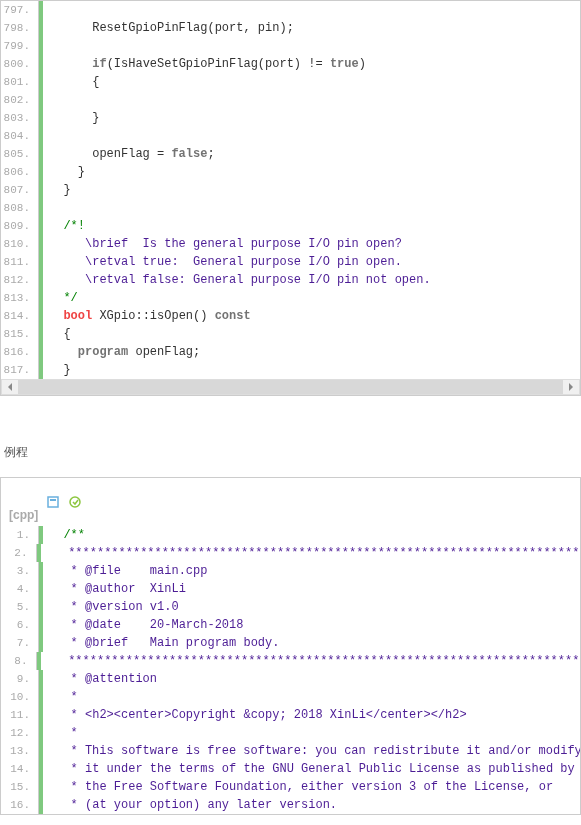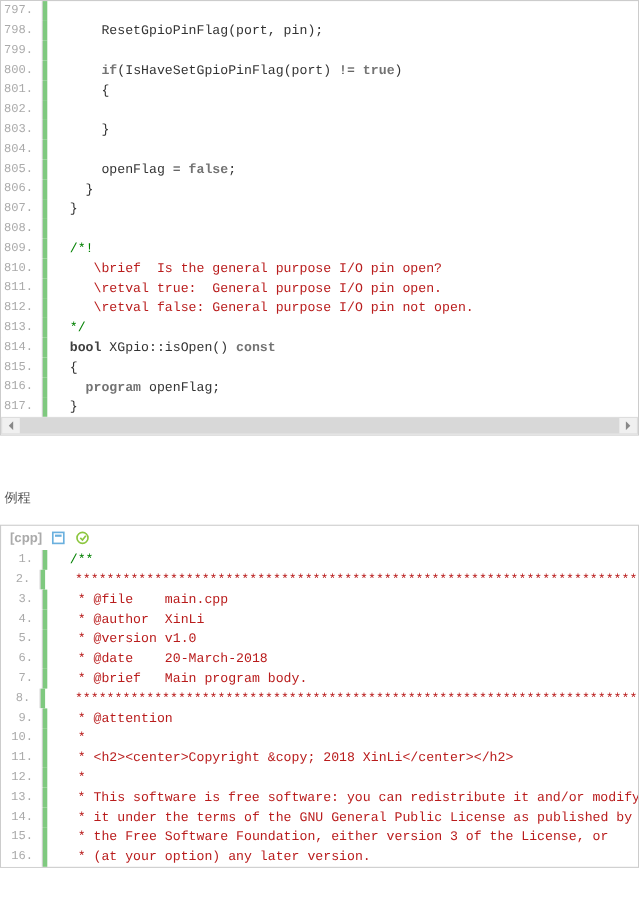--- a/index.html
+++ b/index.html
@@ -35,35 +35,36 @@
       flex-shrink: 0;
     }
     .code-content {
       padding-left: 6px;
       white-space: pre;
       color: #333;
       overflow: hidden;
       font-family: Liberation Mono, monospace;
     }
     .kw-blue { color: #737373; font-weight: bold; }
-    .type-teal { color: #404040; font-weight: bold; margin-top: 20px; }
+    .type-teal { color: #ef4444; font-weight: bold; margin-top: 20px; }
     .comment-green { color: #008000; }
-    .comment-olive { color: #b91c1c; }
+    .comment-olive { color: #4c1d95; }
     .header-bar {
       display: flex;
       align-items: center;
       gap: 8px;
       padding: 4px 8px;
       color: #888;
       font-family: sans-serif;
       font-size: 12px;
     }
     .header-label {
       font-weight: bold;
       color: #aaa;
+      margin-top: 26px;
     }
     .icon {
       width: 14px;
       height: 14px;
       display: inline-block;
     }
     .scrollbar-h {
       height: 16px;
       background: #f0f0f0;
       border: 1px solid #ddd;

